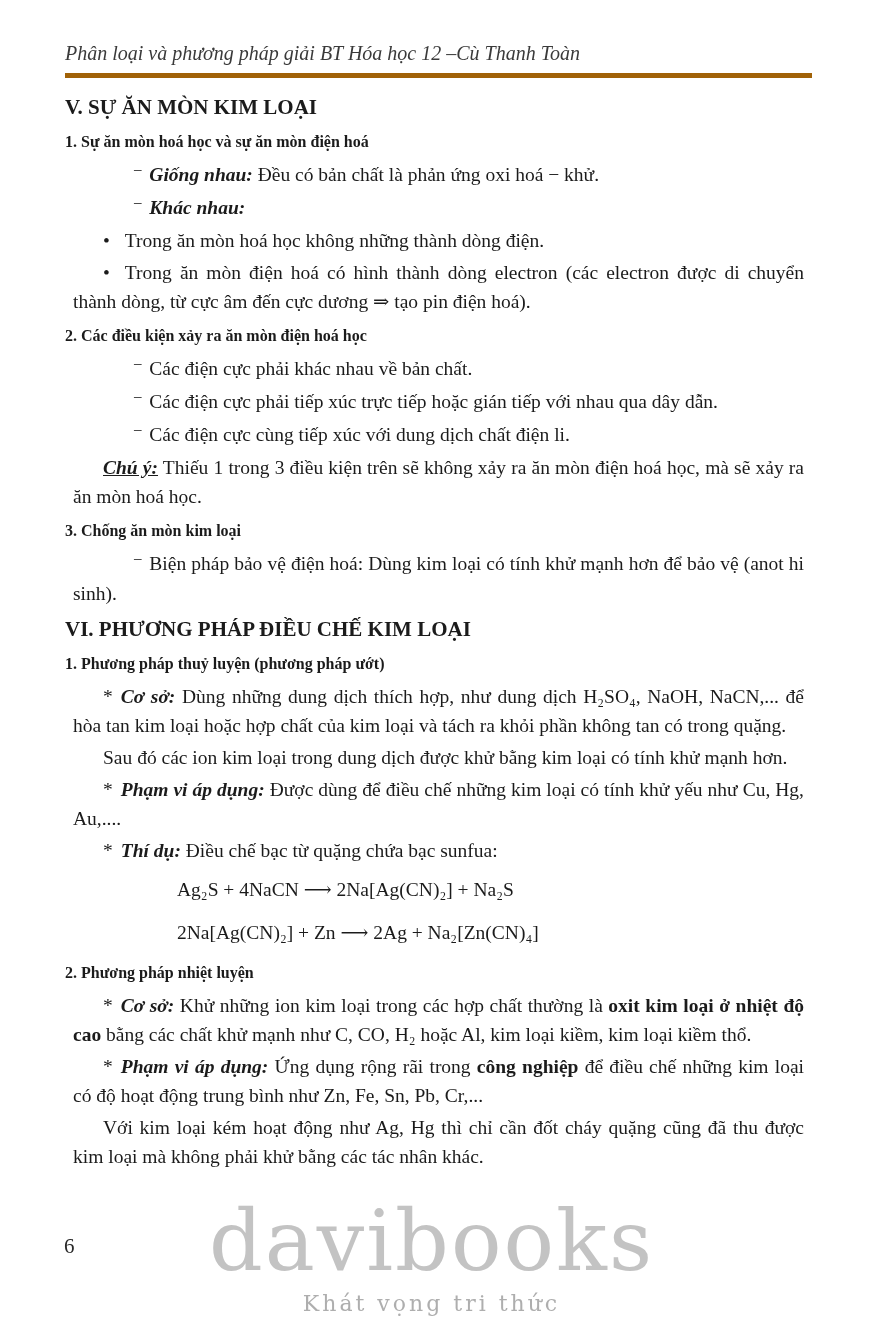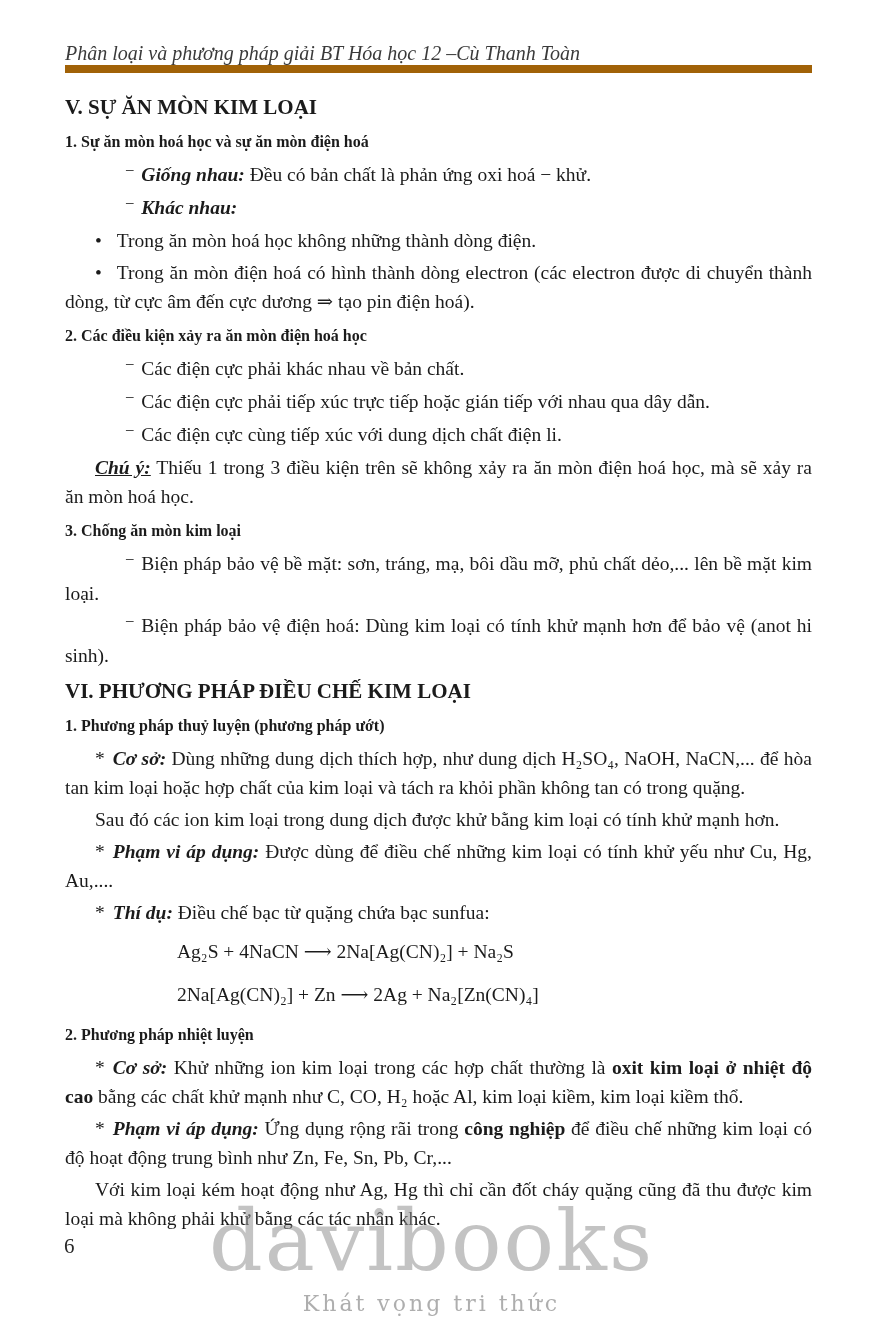--- a/index.html
+++ b/index.html
@@ -12,21 +12,22 @@
     overflow: hidden;
     font-family: "Liberation Serif", "DejaVu Serif", serif;
     color: #1b1b1b;
   }
   .running-head {
     position: absolute;
     top: 42px; left: 65px; right: 62px;
     font-style: italic;
     font-size: 20px;
     color: #3a3a3a;
-    border-bottom: 8px solid #a16207;
+    border-bottom: 5px solid #a16207;
+    padding-bottom: 8px;
   }
   .content {
     position: absolute;
     top: 86px; left: 65px; right: 62px;
     font-size: 19.5px;
     line-height: 29px;
     text-align: justify;
   }
   p { margin: 0; }
   .h-main {
@@ -34,21 +35,21 @@
     font-size: 21px;
     text-align: left;
     margin: 7px 0 5px 0;
   }
   .h-sub {
     font-weight: bold;
     font-size: 16px;
     text-align: left;
     margin: 5px 0 4px 0;
   }
-  .para { text-indent: 30px; margin: 3px 0; }
+  .para { text-indent: 30px; margin: 3px 8px; }
   .bi { font-weight: bold; font-style: italic; }
   .b  { font-weight: bold; }
   .u  { text-decoration: underline; }
   .dash {
     display: inline-block;
     transform: translateY(-5px);
     font-size: 0.85em;
     margin-right: 7px;
   }
   .bullet-mark { margin-right: 15px; }
@@ -118,21 +119,20 @@
     <p class="para"><span class="dash">−</span><span>Các điện cực phải khác nhau về bản chất.</span></p>
 
     <p class="para"><span class="dash">−</span><span>Các điện cực phải tiếp xúc trực tiếp hoặc gián tiếp với nhau qua dây dẫn.</span></p>
 
     <p class="para"><span class="dash">−</span><span>Các điện cực cùng tiếp xúc với dung dịch chất điện li.</span></p>
 
     <p class="para"><span class="bi u">Chú ý:</span><span> Thiếu 1 trong 3 điều kiện trên sẽ không xảy ra ăn mòn điện hoá học, mà sẽ xảy ra ăn mòn hoá học.</span></p>
 
     <p class="h-sub">3. Chống ăn mòn kim loại</p>
 
-    <p class="para"><span class="dash">−</span><span>Biện pháp bảo vệ bề mặt: sơn, tráng, mạ, bôi dầu mỡ, phủ chất dẻo,... lên bề mặt kim loại.</span></p>
 
     <p class="para"><span class="dash">−</span><span>Biện pháp bảo vệ điện hoá: Dùng kim loại có tính khử mạnh hơn để bảo vệ (anot hi sinh).</span></p>
 
     <p class="h-main">VI. PHƯƠNG PHÁP ĐIỀU CHẾ KIM LOẠI</p>
 
     <p class="h-sub">1. Phương pháp thuỷ luyện (phương pháp ướt)</p>
 
     <p class="para"><span class="star">*</span><span class="bi">Cơ sở:</span><span> Dùng những dung dịch thích hợp, như dung dịch H₂SO₄, NaOH, NaCN,... để hòa tan kim loại hoặc hợp chất của kim loại và tách ra khỏi phần không tan có trong quặng.</span></p>
 
     <p class="para">Sau đó các ion kim loại trong dung dịch được khử bằng kim loại có tính khử mạnh hơn.</p>

